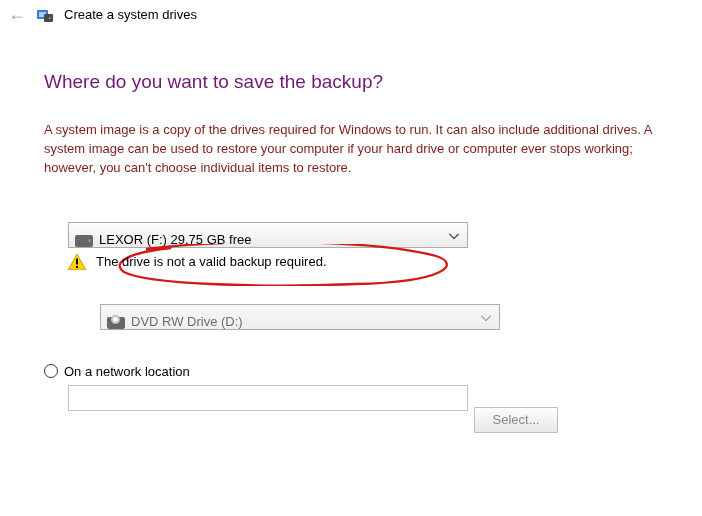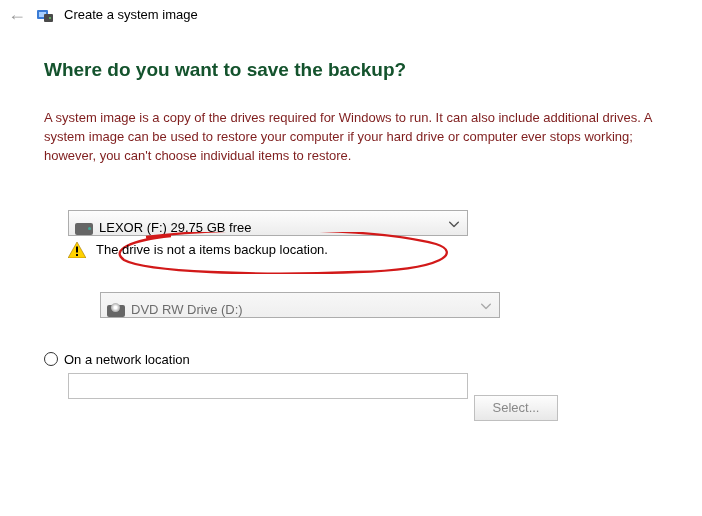--- a/index.html
+++ b/index.html
@@ -23,24 +23,25 @@
       color: #999;
       font-size: 18px;
       cursor: pointer;
     }
     .header-icon svg { display: block; }
     .header-title { font-size: 13px; }
     .content {
       padding: 30px 44px 0 44px;
     }
     .main-heading {
-      color: #14532d;
+      color: #701a75;
       font-size: 19px;
-      font-weight: 700;
+      font-weight: 400;
       margin-bottom: 28px;
+      margin-top: 12px;
     }
     .description {
       font-size: 13px;
       line-height: 1.45;
       margin-bottom: 44px;
       color: #7f1d1d;
     }
     .option-row {
       display: flex;
       align-items: center;
@@ -190,21 +191,21 @@
 <div class="header">
   <span class="back-arrow">←</span>
   <span class="header-icon">
     <svg width="18" height="18" viewBox="0 0 18 18">
       <rect x="1" y="4" width="11" height="9" rx="1" fill="#3a7bd5"></rect>
       <rect x="3" y="6" width="7" height="5" fill="#a8d0ff"></rect>
       <rect x="8" y="8" width="9" height="8" rx="1" fill="#4a4a4a"></rect>
       <circle cx="14" cy="12" r="1" fill="#6c6"></circle>
     </svg>
   </span>
-  <span class="header-title">Create a system image</span>
+  <span class="header-title">Create a system drives</span>
 </div>
 
 <div class="content">
   <h1 class="main-heading">Where do you want to save the backup?</h1>
 
   <p class="description">A system image is a copy of the drives required for Windows to run. It can also include additional drives. A system image can be used to restore your computer if your hard drive or computer ever stops working; however, you can't choose individual items to restore.</p>
 
   <div class="indent">
     <div class="dropdown">
       <span class="drive-icon"></span>
@@ -217,21 +218,21 @@
     </div>
   </div>
   <div class="warning-row">
     <span class="warning-icon">
       <svg width="18" height="16" viewBox="0 0 18 16">
         <path d="M9 0 L18 16 L0 16 Z" fill="#ffd200" stroke="#a07000" stroke-width="0.6"></path>
         <rect x="8" y="4.5" width="2" height="6" fill="#000"></rect>
         <rect x="8" y="12" width="2" height="2" fill="#000"></rect>
       </svg>
     </span>
-    <span class="warning-text">The drive is not a items backup location.</span>
+    <span class="warning-text">The drive is not a valid backup required.</span>
     <svg class="annotation-ellipse" viewBox="0 0 340 42" preserveAspectRatio="none">
       <path d="M 30 5 C 120 -6, 260 -4, 320 12 C 345 20, 330 38, 240 40 C 140 44, 30 40, 8 28 C -6 18, 15 8, 55 4" fill="none" stroke="#d21919" stroke-width="2.3"></path>
     </svg>
   </div>
 
   <div class="indent section-gap">
     <div class="dropdown disabled">
       <span class="dvd-icon"></span>
       <span>DVD RW Drive (D:)</span>
       <span class="dropdown-chevron">

